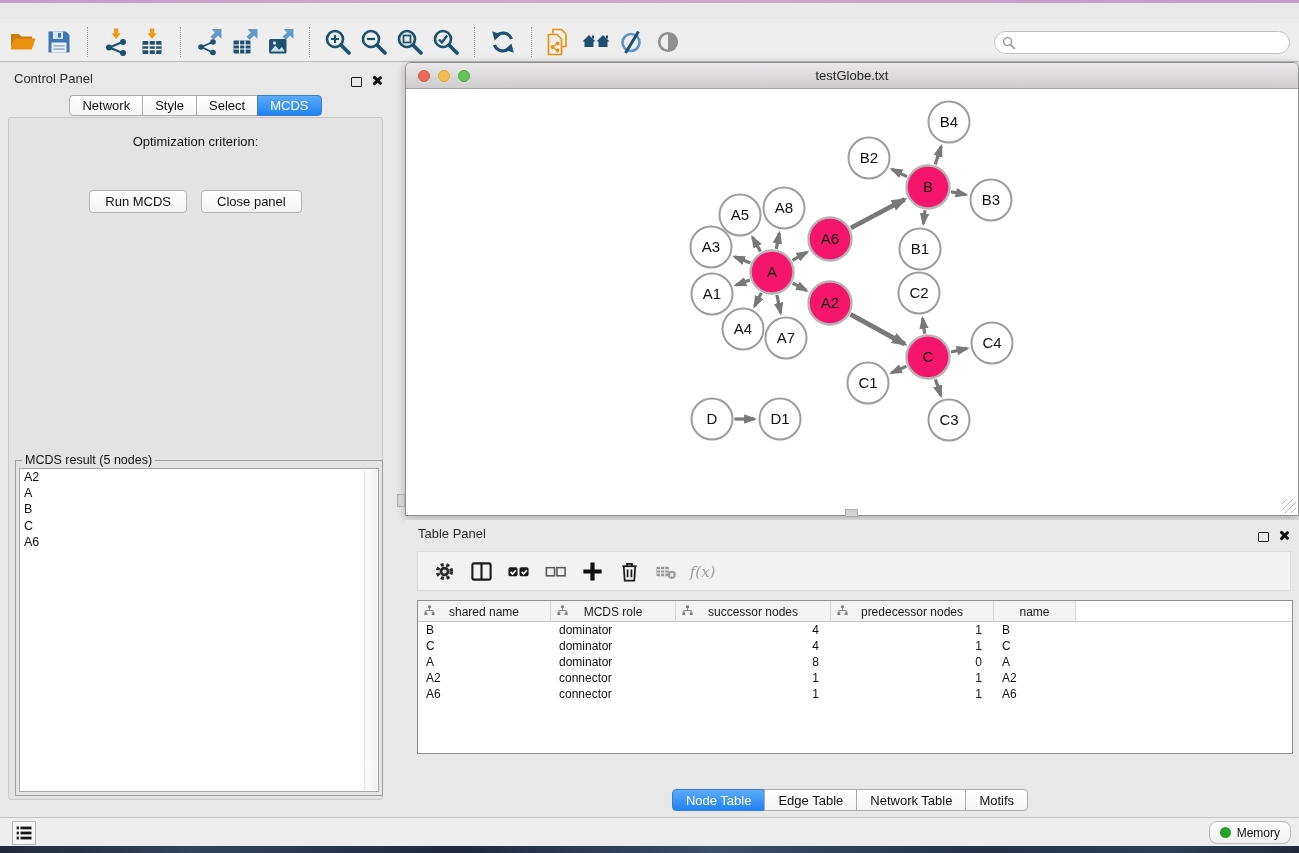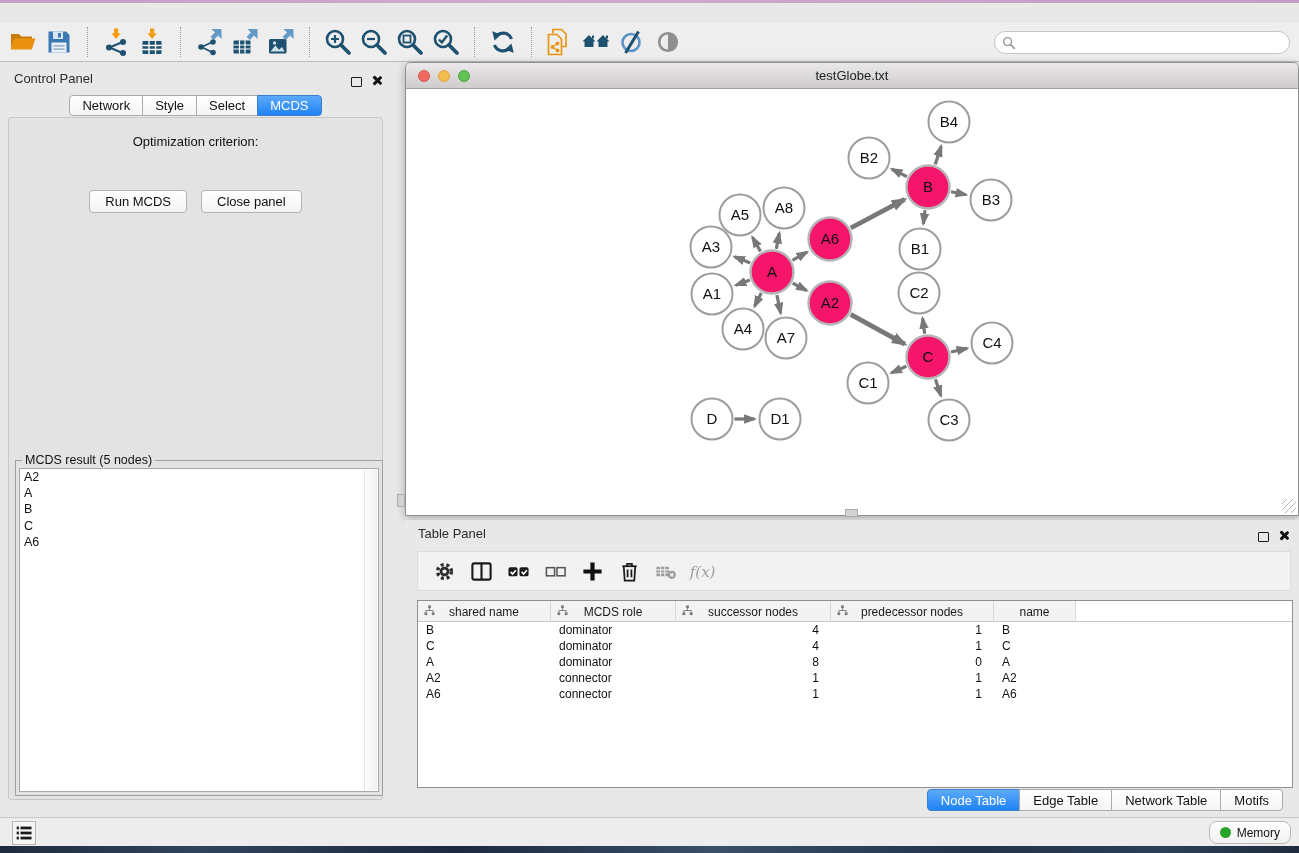--- a/index.html
+++ b/index.html
@@ -64,30 +64,30 @@
   .net-canvas { position:absolute; left:0; right:0; top:27px; bottom:0; background:#fff; }
   .resize-grip { position:absolute; right:2px; bottom:2px; width:14px; height:14px; background:repeating-linear-gradient(135deg, transparent 0 3px, #b9b9b9 3px 4.2px); }
 
   
   .table-panel { position:absolute; left:405px; top:520px; width:894px; height:297px; background:#e9e8e9; }
   .tp-title { position:absolute; left:13px; top:6px; font-size:13px; color:#2b2b2b; }
   .tp-toolbar { position:absolute; left:12px; right:8px; top:31px; height:40px; background:#f3f2f3; border:1px solid #dddcdd; display:flex; align-items:center; padding-left:11px; }
   .tp-btn { width:30px; height:30px; margin-right:7px; display:flex; align-items:center; justify-content:center; background:transparent; border:none; }
   .tp-btn svg { width:23px; height:23px; }
   .tp-btn.wide svg { width:33px; }
-  .tp-table { position:absolute; left:12px; top:80px; width:876px; height:188px; background:#fff; border:1px solid #8f8f8f; overflow:hidden; }
+  .tp-table { position:absolute; left:12px; top:80px; width:876px; height:154px; background:#fff; border:1px solid #8f8f8f; overflow:hidden; }
   .tp-thead { display:flex; height:21px; border-bottom:1px solid #c6c6c6; background:#f4f3f4; }
   .th { position:relative; display:flex; align-items:center; justify-content:center; font-size:12px; color:#1a1a1a; border-right:1px solid #d8d7d8; height:21px; }
   .th .tree { position:absolute; left:6px; top:4px; }
   .th-fill { flex:1; background:#fff; }
   .tr { display:flex; height:16px; align-items:center; }
   .td { font-size:12px; color:#111; height:16px; line-height:16px; white-space:nowrap; overflow:hidden; }
   .td.left { padding-left:8px; text-align:left; }
   .td.right { padding-right:12px; text-align:right; }
-  .tp-tabs { position:absolute; left:0; right:16px; top:269px; display:flex; justify-content:flex-end; }
+  .tp-tabs { position:absolute; left:0; right:4px; top:269px; display:flex; justify-content:center; }
   .tp-tabs .tab { height:22px; line-height:17px; padding:2px 13px; }
 
   
   .status-bar { position:absolute; left:0; right:0; top:817px; height:29px; background:#ededee; border-top:1px solid #c6c5c6; }
   .list-btn { position:absolute; left:12px; top:3px; width:24px; height:24px; background:#f6f6f6; border:1px solid #b5b5b5; display:flex; align-items:center; justify-content:center; }
   .memory-btn { position:absolute; right:8px; top:3px; height:23px; padding:0 10px; display:flex; align-items:center; gap:6px; background:linear-gradient(#fefefe,#f1f1f1); border:1px solid #b9b9b9; border-radius:8px; font-size:12px; color:#111; }
   .mem-dot { width:11px; height:11px; border-radius:50%; display:inline-block; }
   .wp-bottom { position:absolute; left:0; right:0; top:846px; height:7px; background:linear-gradient(90deg,#1e2b3c,#31445c 15%,#1c2940 35%,#3a4f68 55%,#22334a 75%,#2c3f56 90%,#1e2b3c); }
 </style>
 </head>

